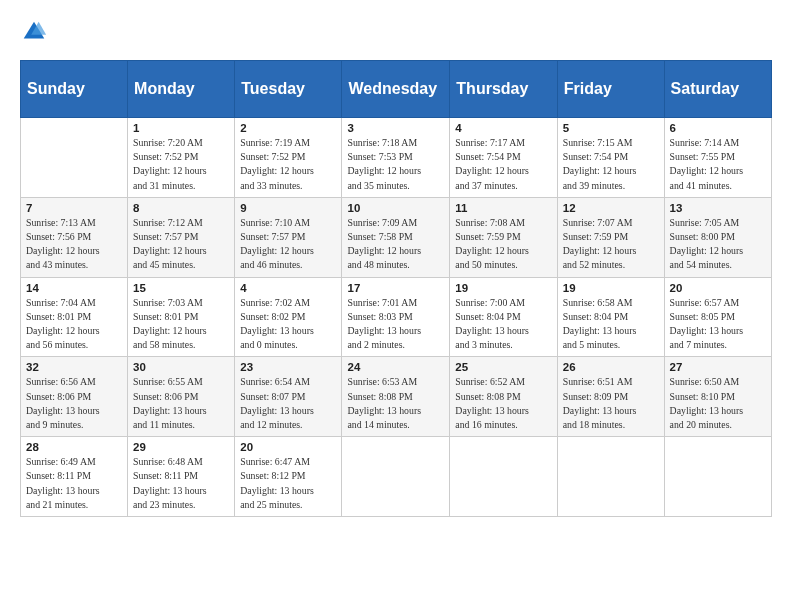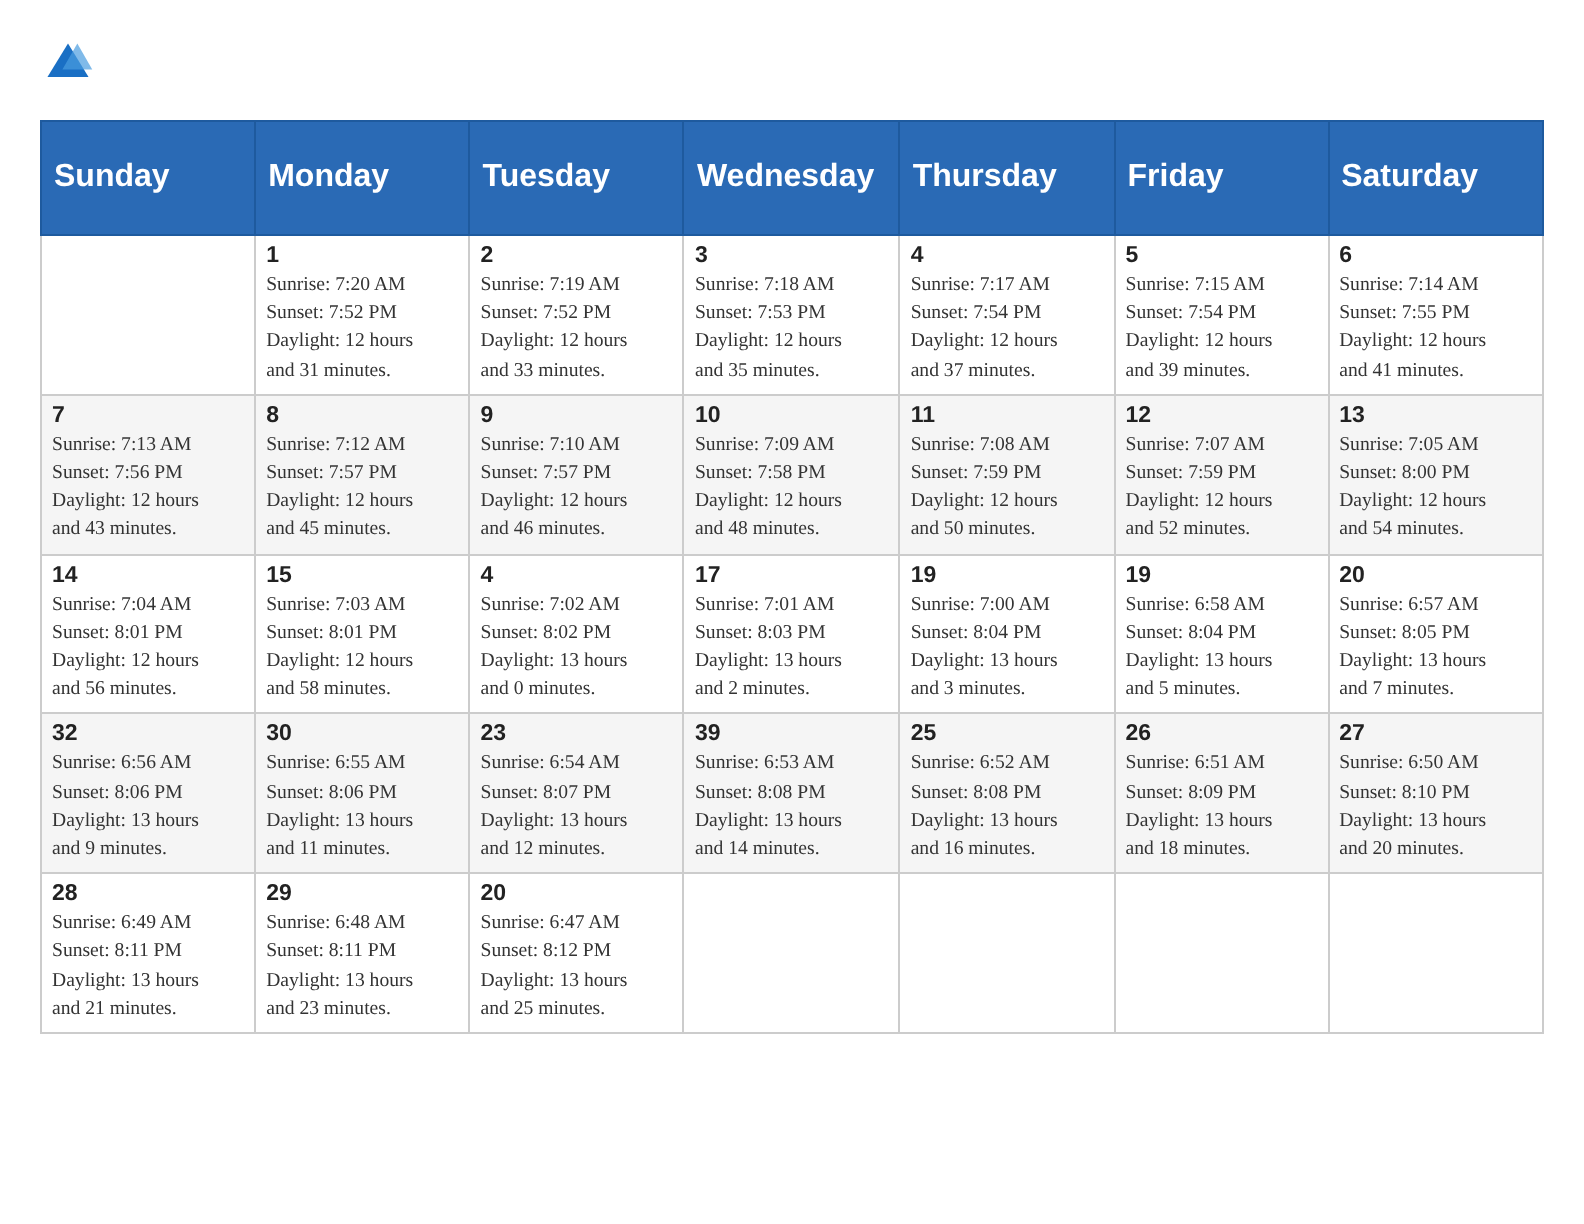--- a/index.html
+++ b/index.html
@@ -229,21 +229,21 @@
           </td>
           <td>
             <span class="day-num">30</span>
             <div class="day-info">Sunrise: 6:55 AM<br>Sunset: 8:06 PM<br>Daylight: 13 hours<br>and 11 minutes.</div>
           </td>
           <td>
             <span class="day-num">23</span>
             <div class="day-info">Sunrise: 6:54 AM<br>Sunset: 8:07 PM<br>Daylight: 13 hours<br>and 12 minutes.</div>
           </td>
           <td>
-            <span class="day-num">39</span>
+            <span class="day-num">24</span>
             <div class="day-info">Sunrise: 6:53 AM<br>Sunset: 8:08 PM<br>Daylight: 13 hours<br>and 14 minutes.</div>
           </td>
           <td>
             <span class="day-num">25</span>
             <div class="day-info">Sunrise: 6:52 AM<br>Sunset: 8:08 PM<br>Daylight: 13 hours<br>and 16 minutes.</div>
           </td>
           <td>
             <span class="day-num">26</span>
             <div class="day-info">Sunrise: 6:51 AM<br>Sunset: 8:09 PM<br>Daylight: 13 hours<br>and 18 minutes.</div>
           </td>

